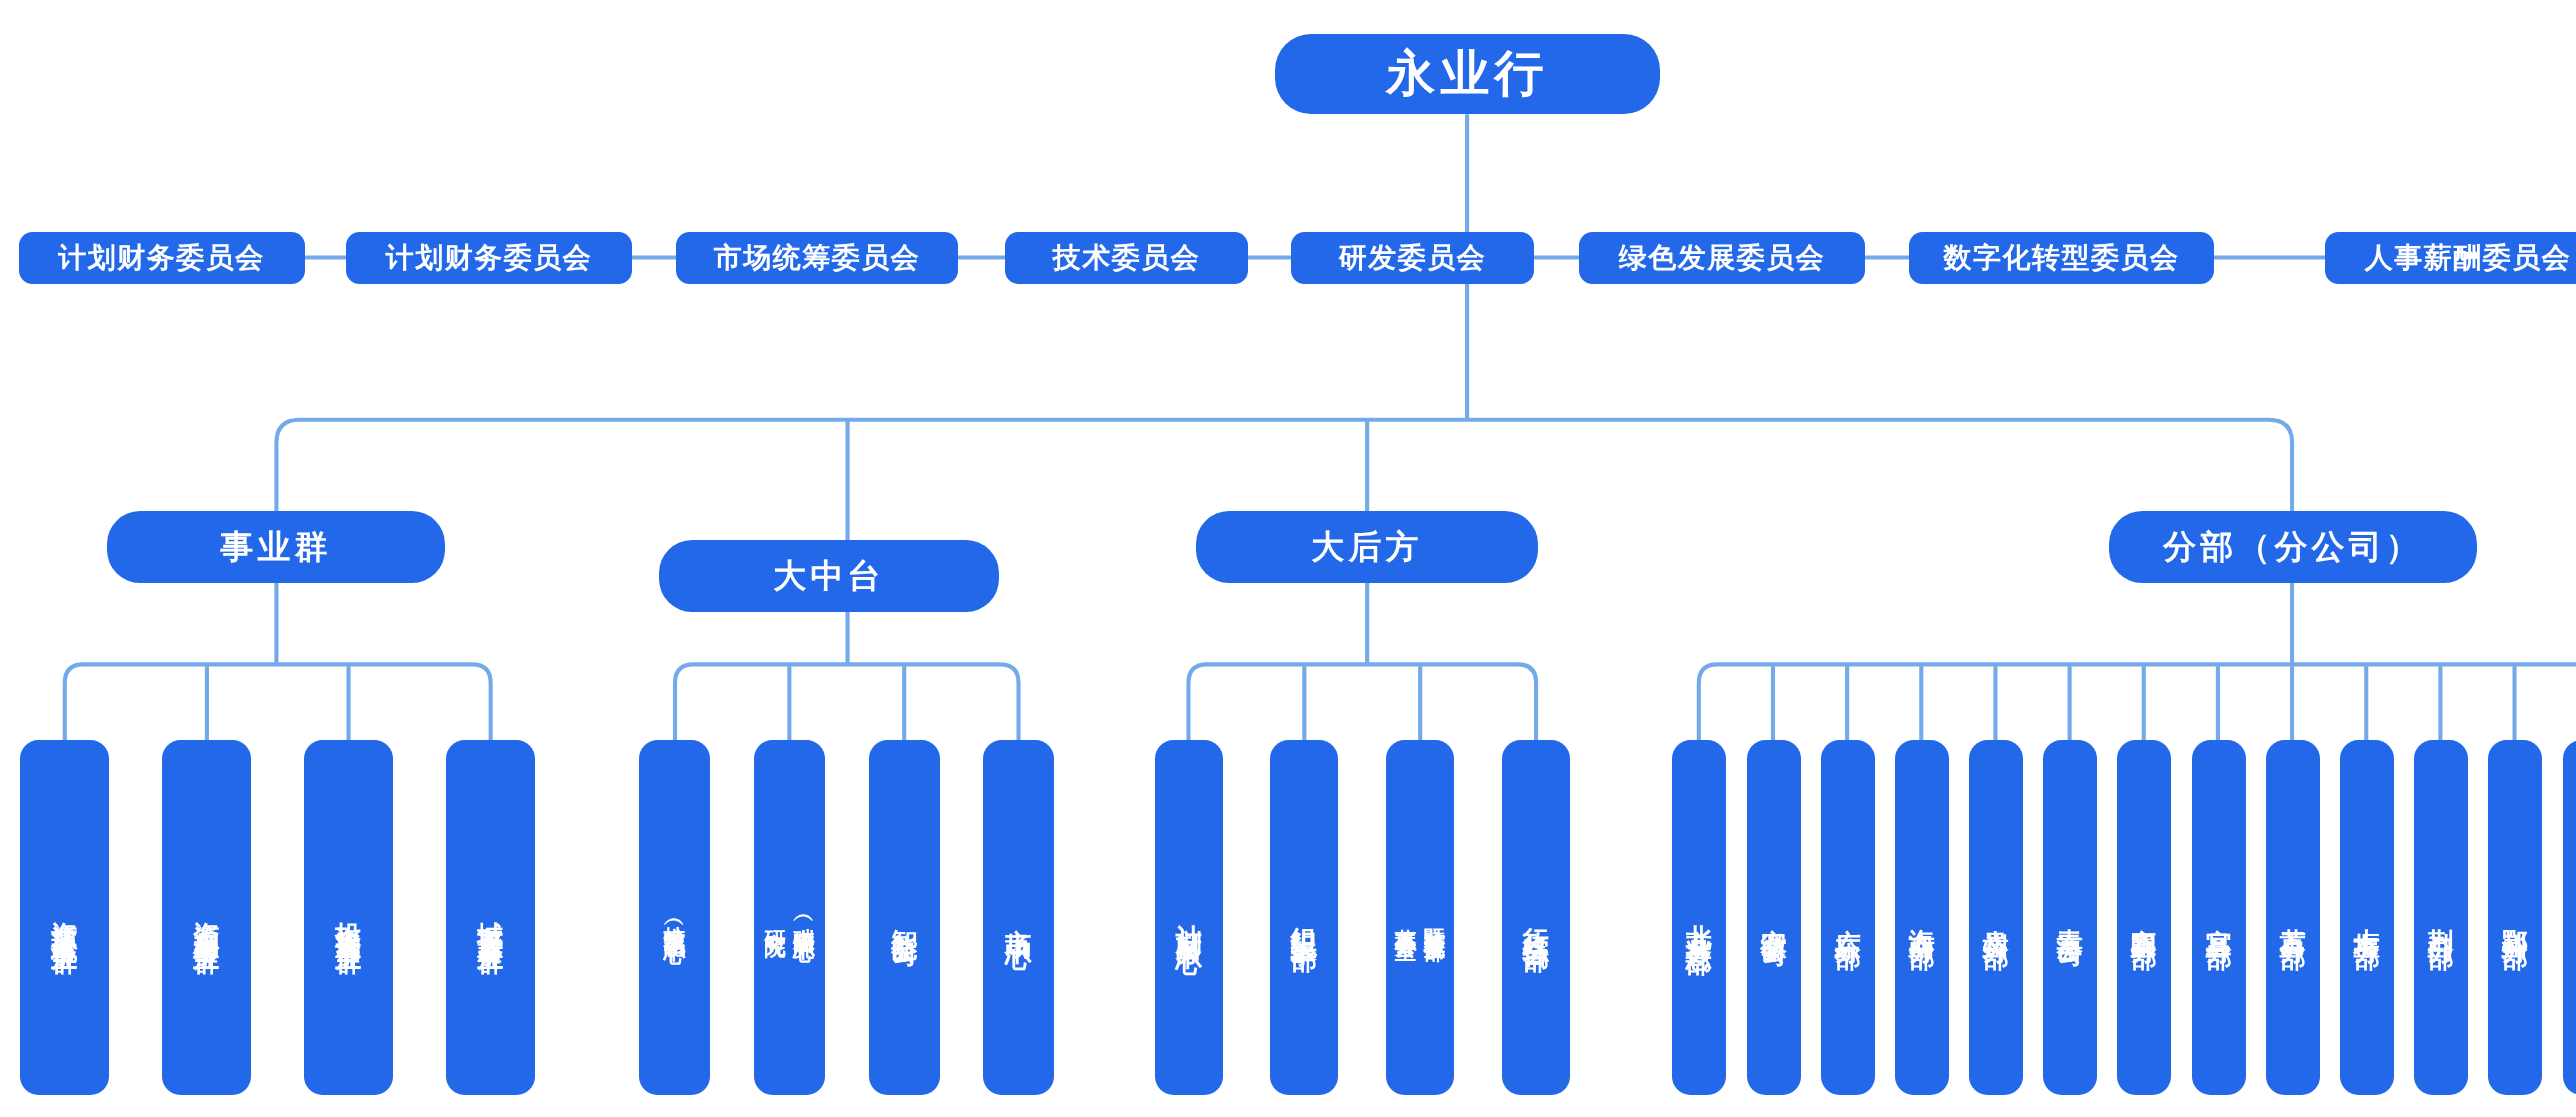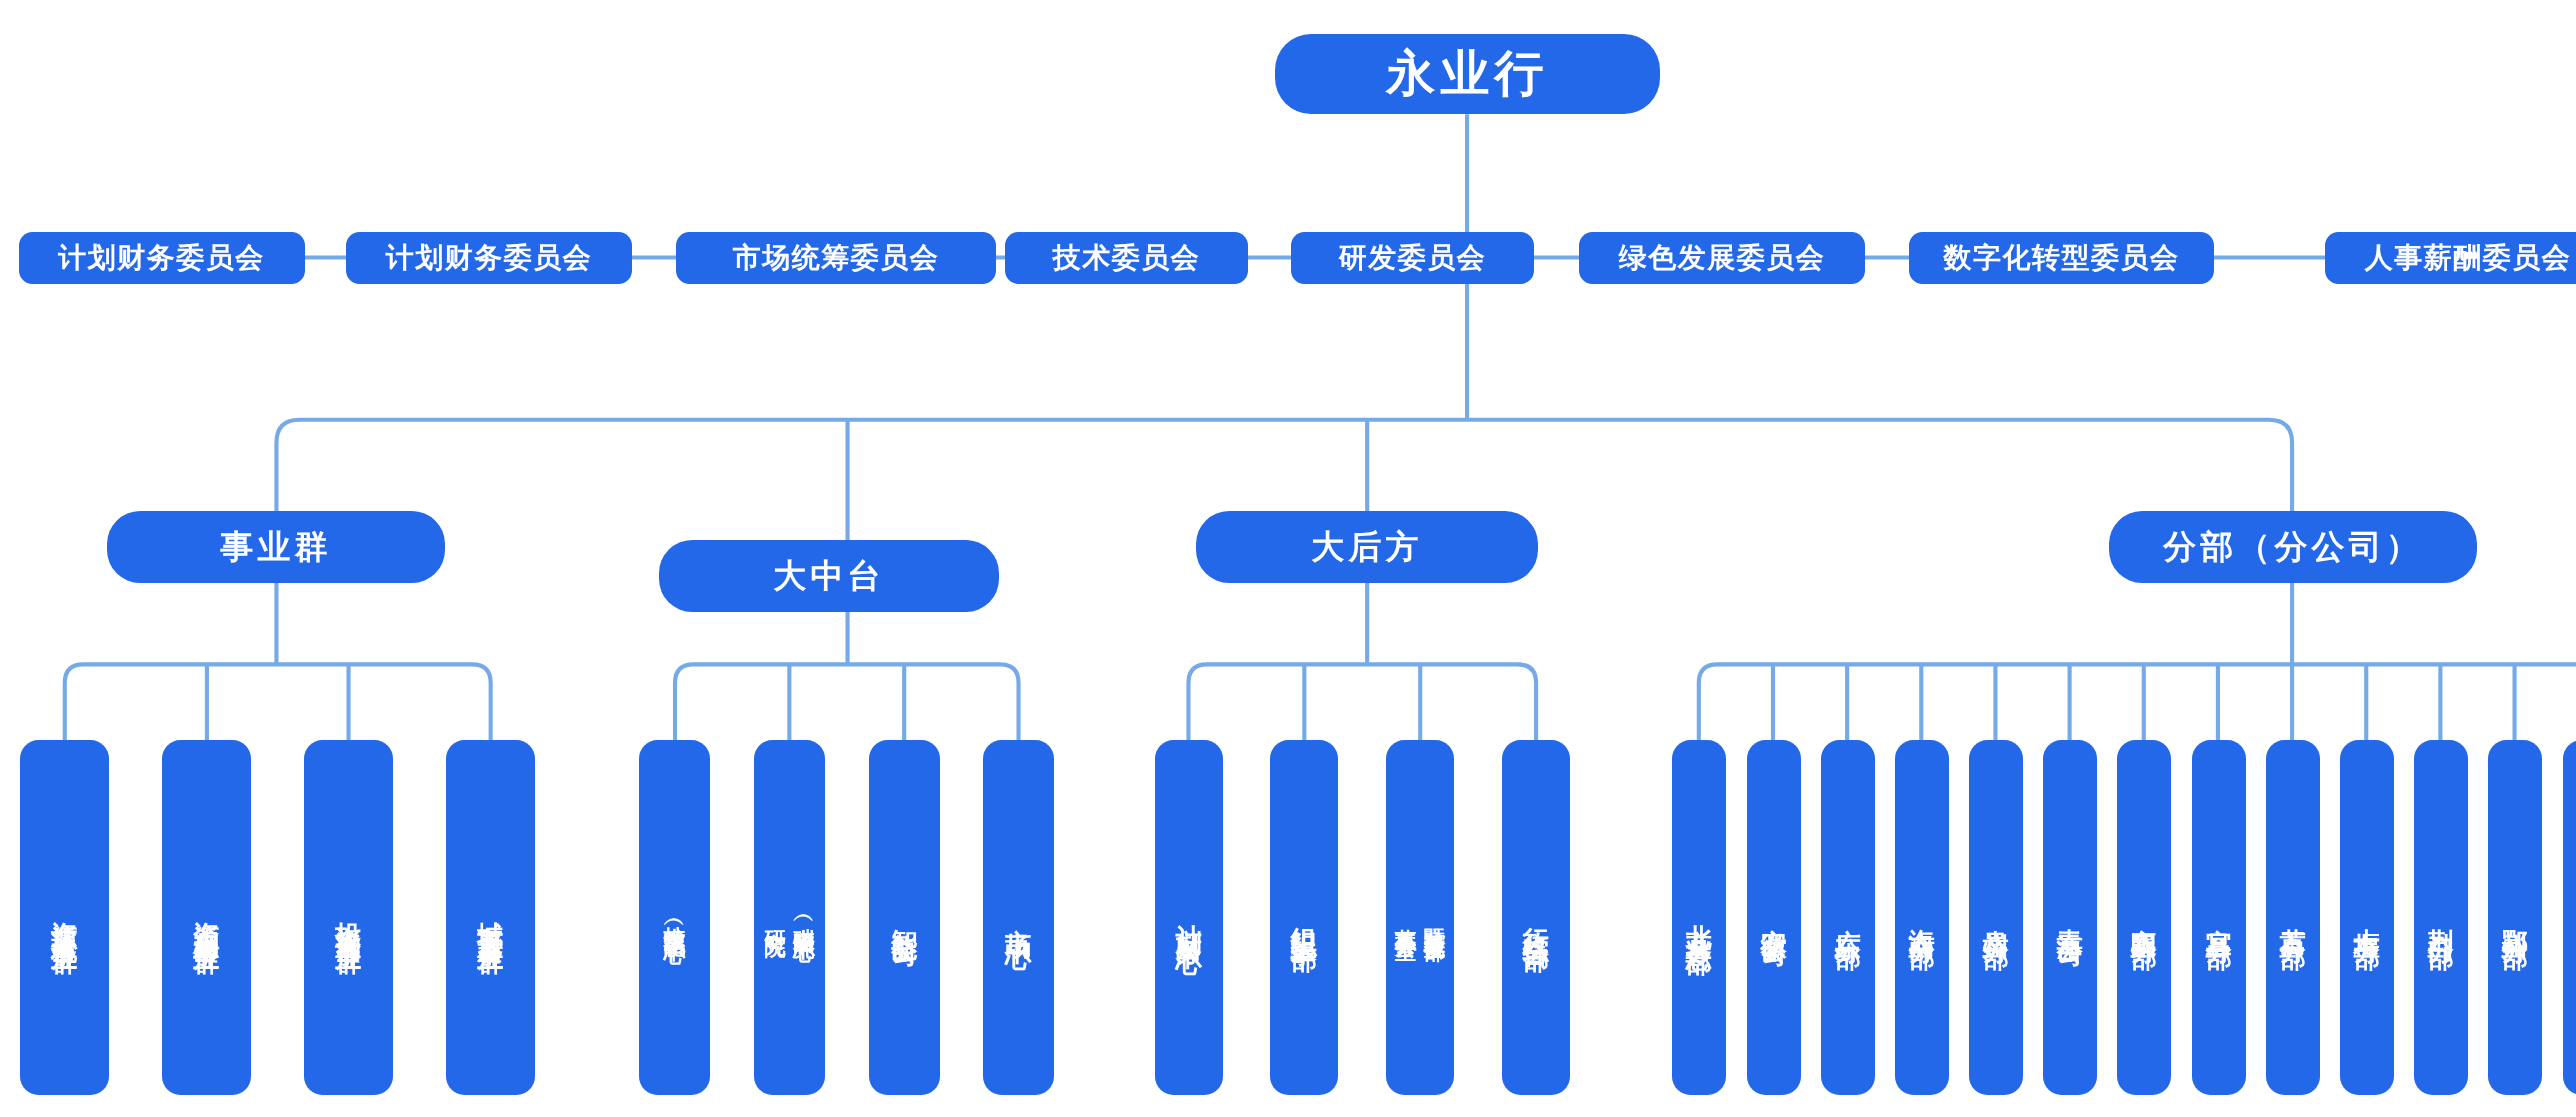--- a/index.html
+++ b/index.html
@@ -60,21 +60,21 @@
   <div class="node root" style="left:1275px;width:385px;">
     <span>永业行</span>
   </div>
 
   <div class="node cm" style="left:18.5px;width:286px;">
       <span>计划财务委员会</span>
     </div>
   <div class="node cm" style="left:346px;width:286px;">
       <span>计划财务委员会</span>
     </div>
-  <div class="node cm" style="left:676px;width:320px;">
+  <div class="node cm" style="left:676px;width:282px;">
       <span>市场统筹委员会</span>
     </div>
   <div class="node cm" style="left:1005px;width:243px;">
       <span>技术委员会</span>
     </div>
   <div class="node cm" style="left:1291px;width:243px;">
       <span>研发委员会</span>
     </div>
   <div class="node cm" style="left:1579px;width:286px;">
       <span>绿色发展委员会</span>

